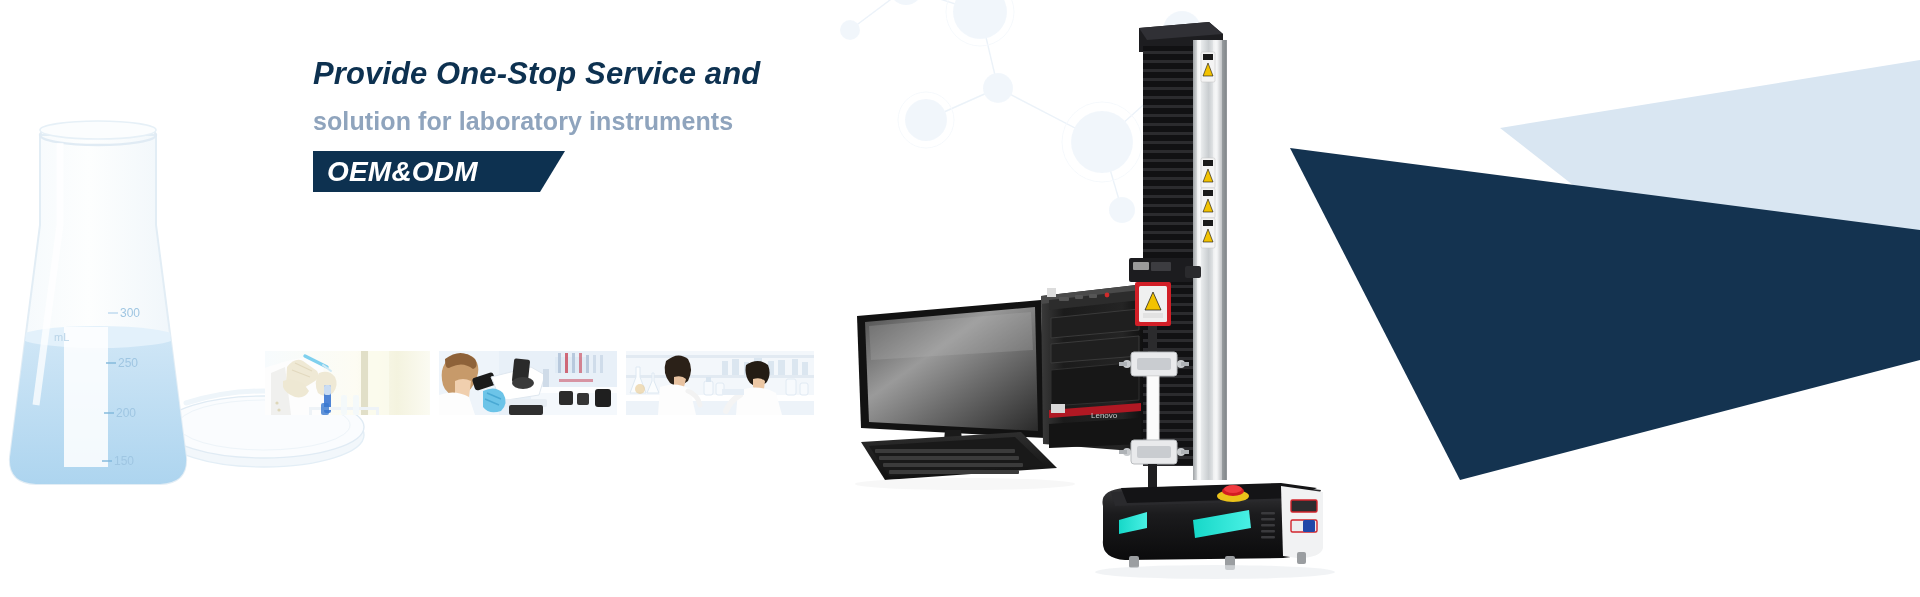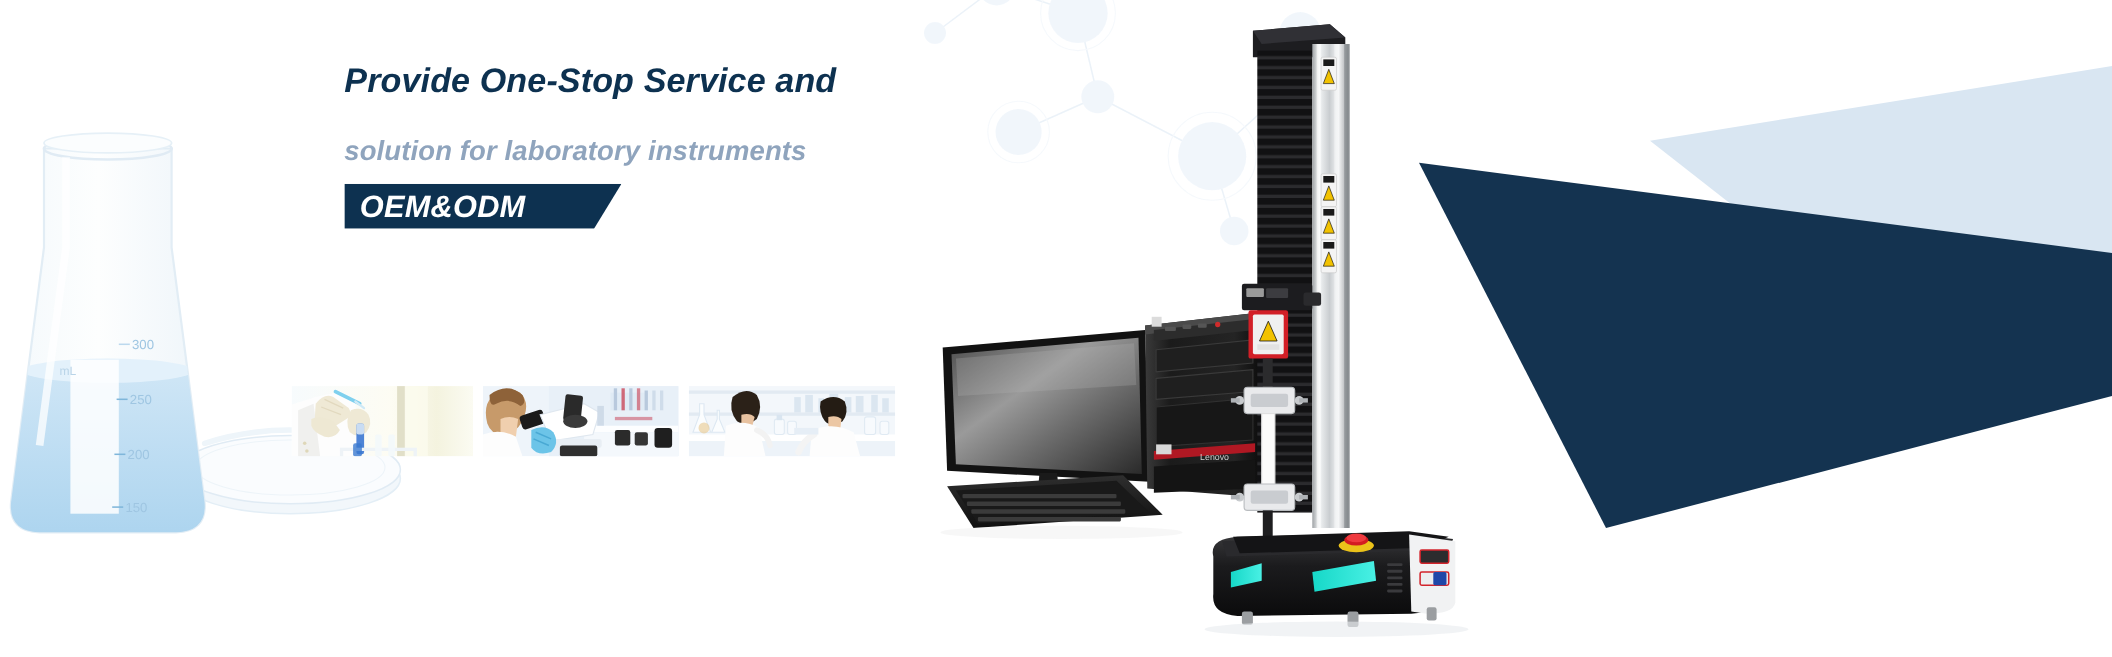--- a/index.html
+++ b/index.html
@@ -12,21 +12,21 @@
   
   .geo{position:absolute;right:0;top:0;width:760px;height:597px;pointer-events:none;}
 
   
   .flask-wrap{position:absolute;left:-10px;top:95px;width:420px;height:400px;}
 
   
   .textblock{position:absolute;left:313px;top:58px;width:700px;}
   .line1{font-size:31px;font-weight:bold;font-style:italic;color:#0d3150;
          letter-spacing:.1px;line-height:1;white-space:nowrap;}
-  .line2{margin-top:36px;font-size:25px;font-weight:bold;font-style:italic;
+  .line2{margin-top:20px;font-size:25px;font-weight:bold;
          color:#8fa4bd;letter-spacing:.1px;line-height:1;white-space:nowrap;}
   .badge{position:relative;margin-top:17px;display:inline-block;height:41px;}
   .badge .shape{position:absolute;left:0;top:0;width:252px;height:41px;
         background:#0d3150;
         clip-path:polygon(0 0, 252px 0, 227px 41px, 0 41px);}
   .badge .txt{position:relative;display:block;height:44px;line-height:41px;
         padding:0 34px 0 14px;font-size:28px;font-weight:bold;font-style:italic;
         color:#ffffff;letter-spacing:.2px;white-space:nowrap;}
 
   

